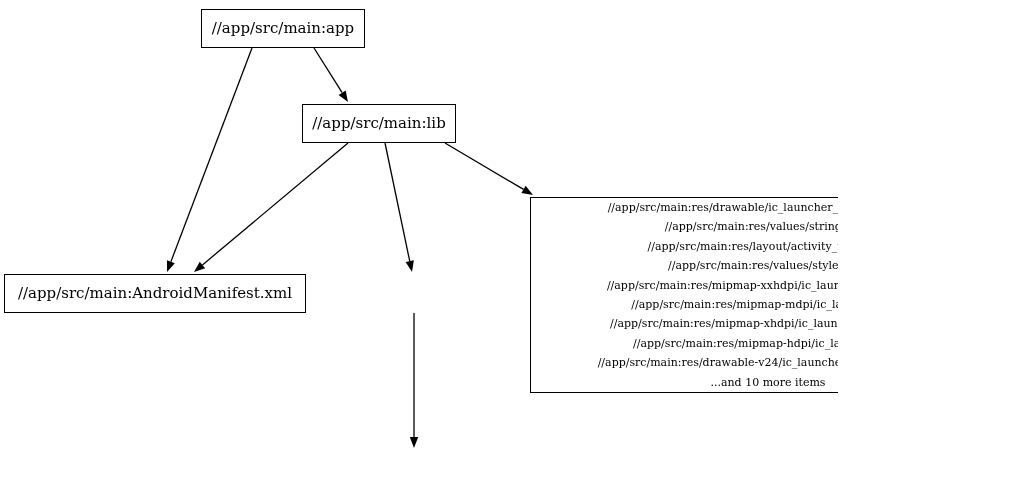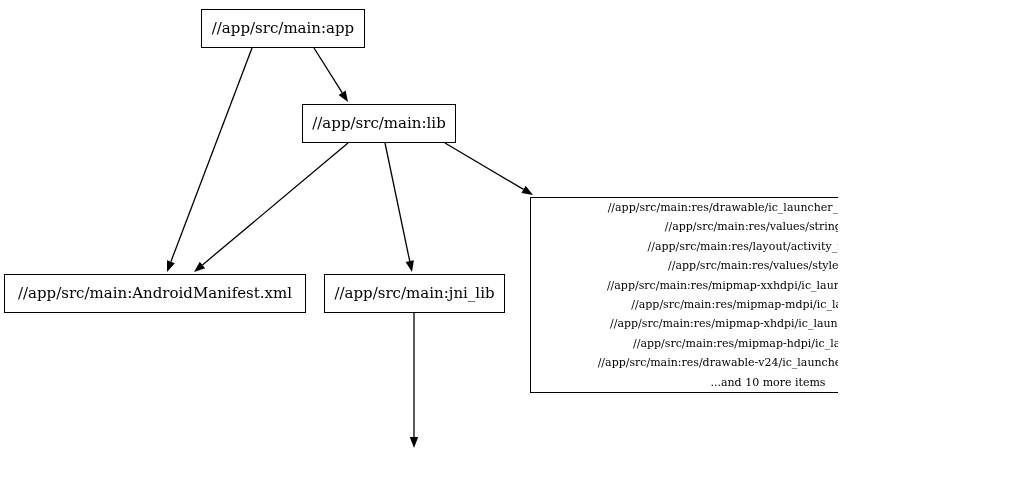--- a/index.html
+++ b/index.html
@@ -76,21 +76,20 @@
         <polygon points="533,195 521.3931450787106,193.01986898510708 525.6664713005744,185.78808614810683" fill="#000000"></polygon>
       </g>
       <g>
         <line x1="414" y1="313" x2="414" y2="437" stroke="#000000" stroke-width="1.3"></line>
         <polygon points="414,448 409.8,437 418.2,437" fill="#000000"></polygon>
       </g>
     </svg>
 <div class="node" style="left: 201px; top: 9px; width: 164px; height: 39px;"><span class="node-label">//app/src/main:app</span></div>
     <div class="node" style="left: 302px; top: 104px; width: 154px; height: 39px; text-align: right;"><span class="node-label">//app/src/main:lib</span></div>
     <div class="node" style="left: 4px; top: 274px; width: 302px; height: 39px;"><span class="node-label">//app/src/main:AndroidManifest.xml</span></div>
-    <div class="node" style="left: 324px; top: 274px; width: 181px; height: 39px;"><span class="node-label">//app/src/main:jni_lib</span></div>
     <div class="node multiline" style="left: 530px; top: 197px; width: 476px; height: 196px;"><span class="node-label">//app/src/main:res/drawable/ic_launcher_background.xml
 //app/src/main:res/values/strings.xml
 //app/src/main:res/layout/activity_main.xml
 //app/src/main:res/values/styles.xml
 //app/src/main:res/mipmap-xxhdpi/ic_launcher_round.png
 //app/src/main:res/mipmap-mdpi/ic_launcher.png
 //app/src/main:res/mipmap-xhdpi/ic_launcher_round.png
 //app/src/main:res/mipmap-hdpi/ic_launcher.png
 //app/src/main:res/drawable-v24/ic_launcher_foreground.xml
 ...and 10 more items</span></div>

